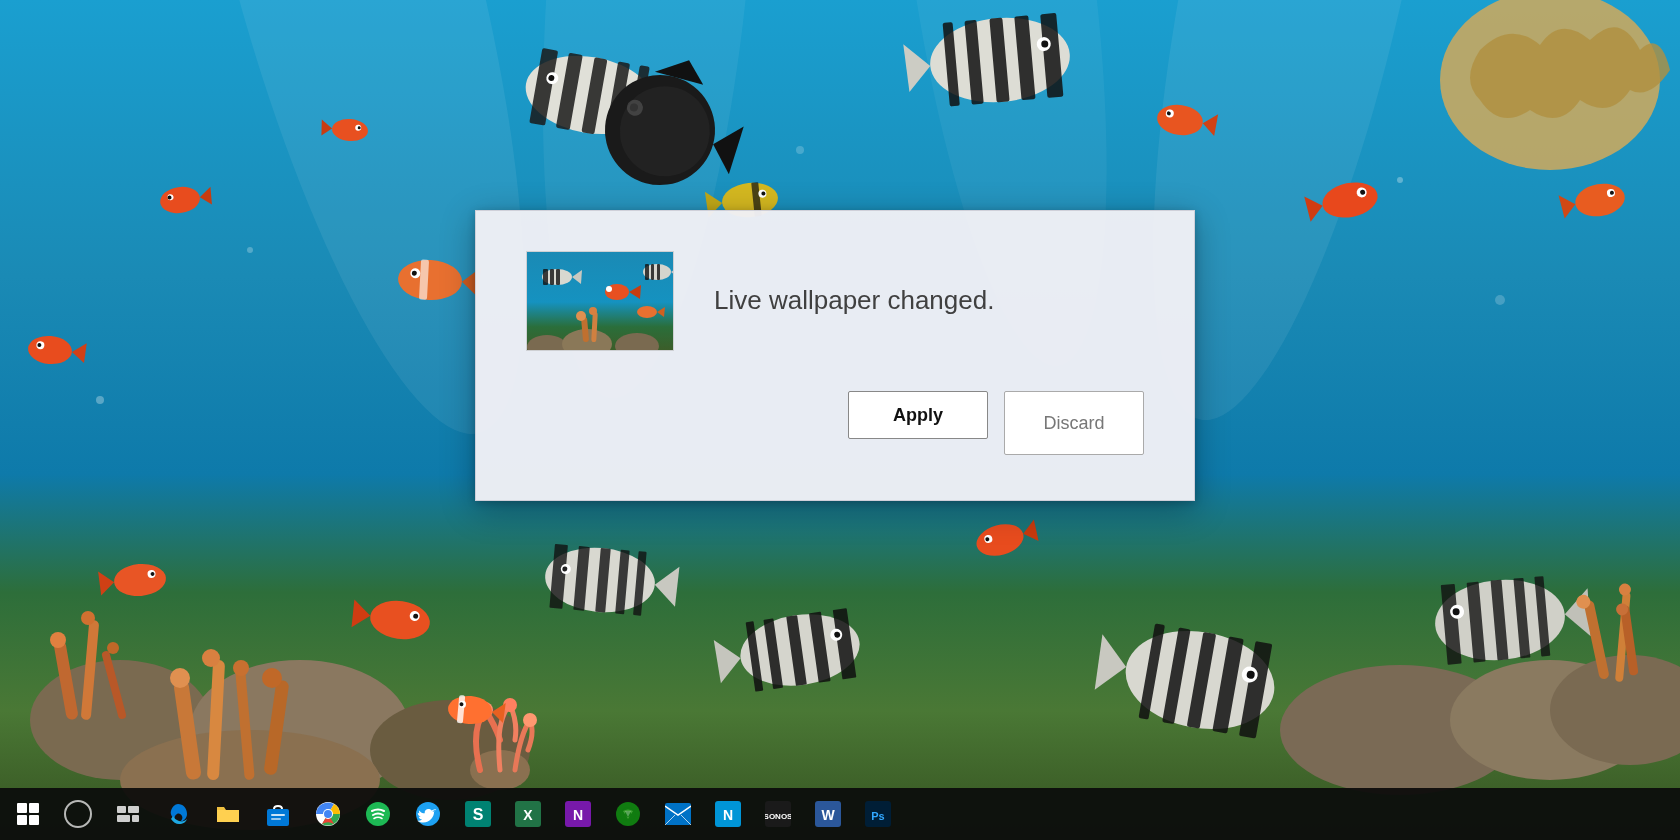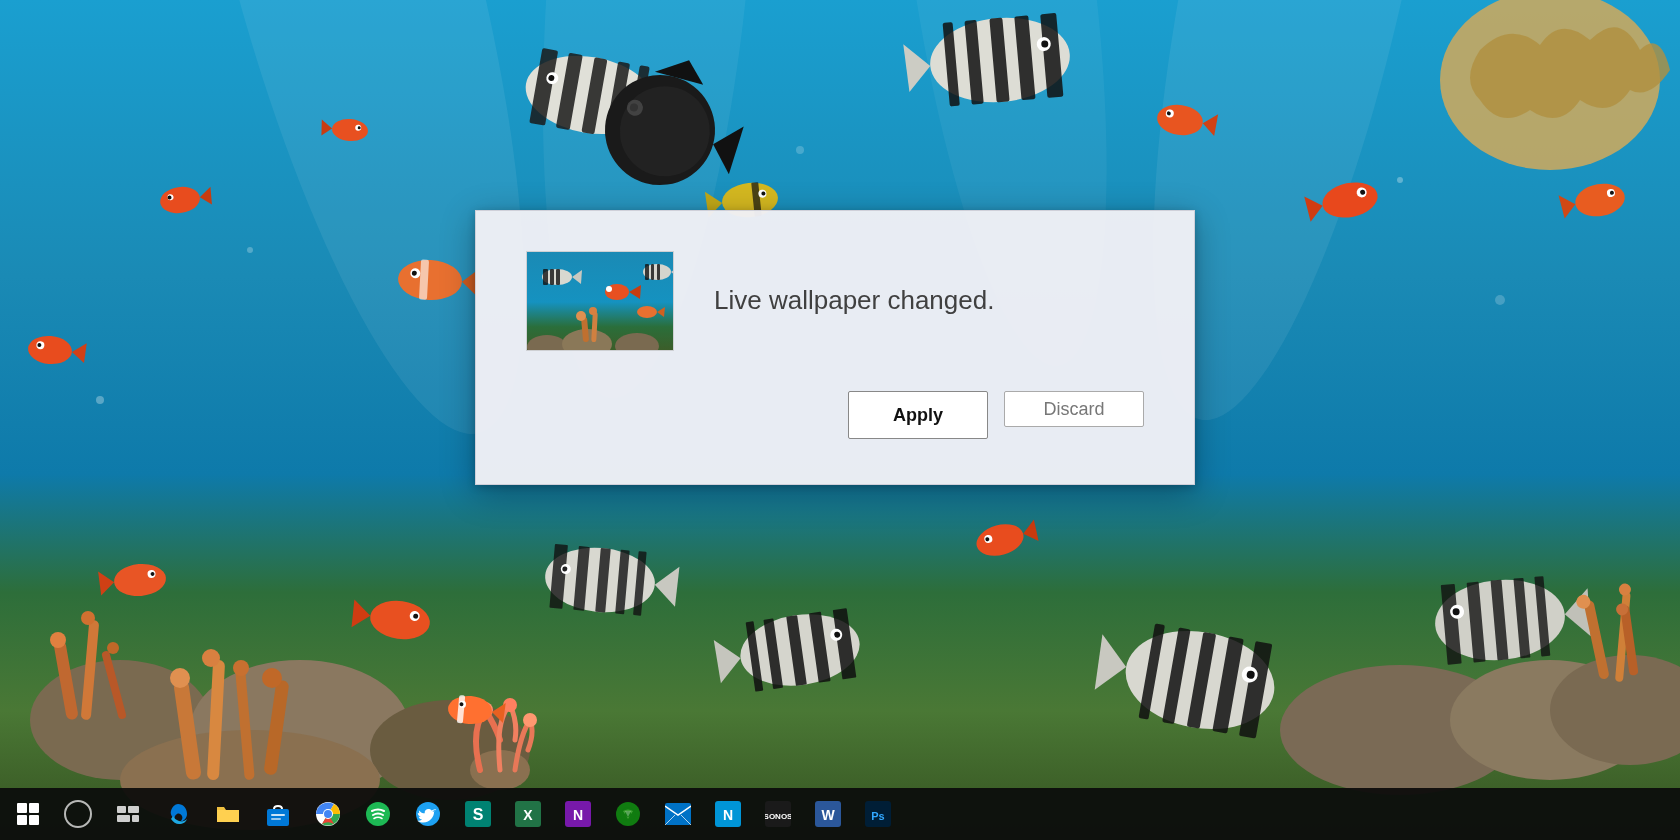--- a/index.html
+++ b/index.html
@@ -147,21 +147,21 @@
       border-radius: 2px;
       font-size: 18px;
       font-weight: 700;
       color: #111;
       cursor: pointer;
       padding: 0 16px;
     }
 
     .btn-discard {
       min-width: 140px;
-      height: 36px;
+      height: 64px;
       background: white;
       border: 1.5px solid #aaa;
       border-radius: 2px;
       font-size: 18px;
       font-weight: 400;
       color: #777;
       cursor: pointer;
       padding: 0 20px;
     }
 

